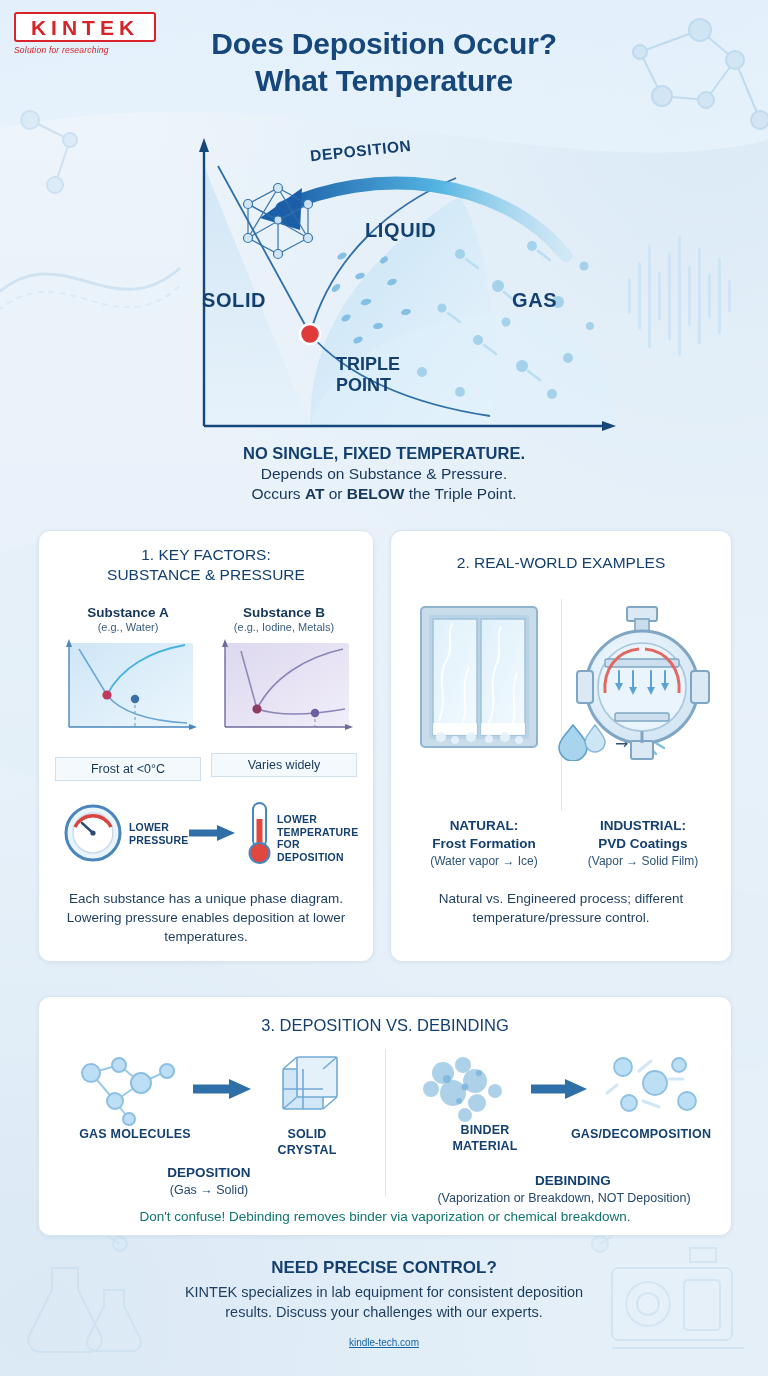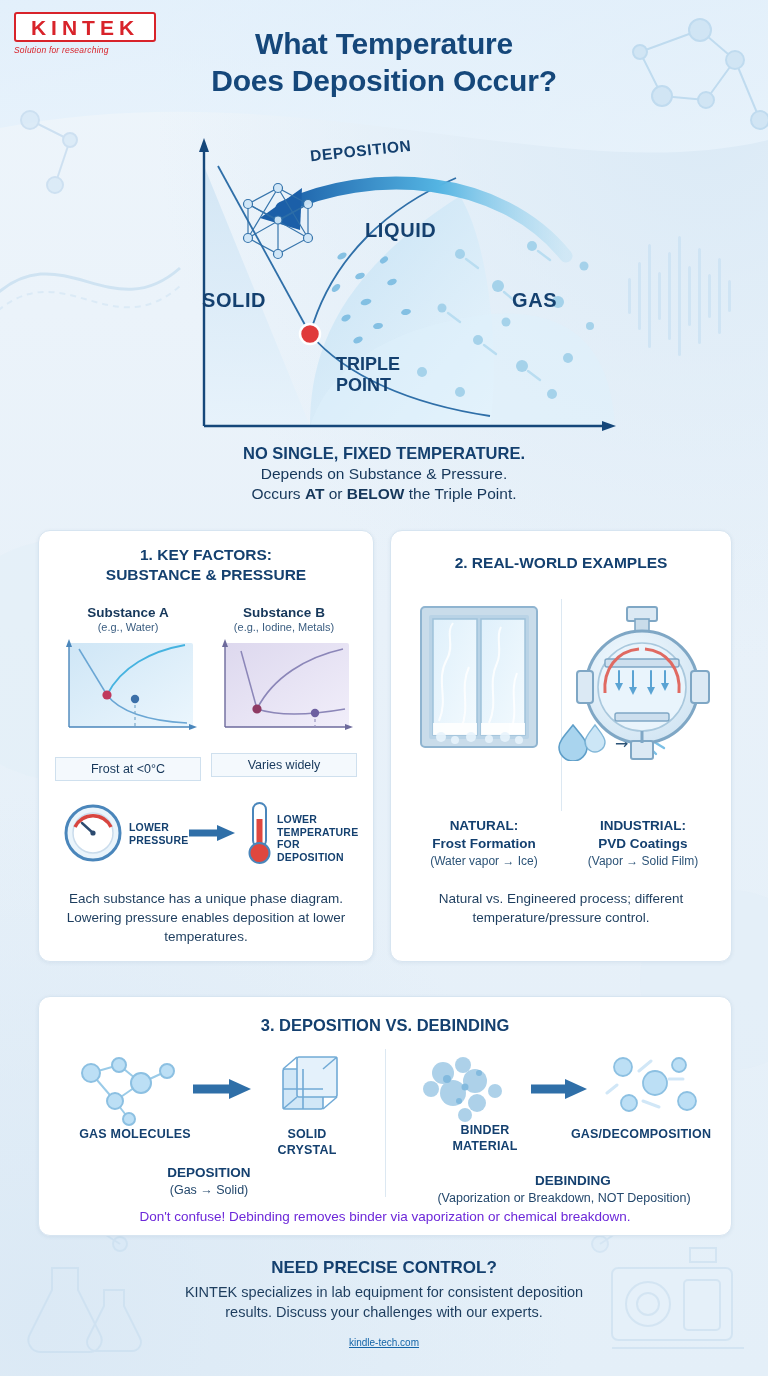--- a/index.html
+++ b/index.html
@@ -60,42 +60,42 @@
   }
   .subcap .l1{font-size:16.5px;font-weight:bold;color:#14406f;}
   .subcap .l2{font-size:15.5px;margin-top:2px;}
   .subcap .l3{font-size:15.5px;margin-top:2px;}
   
   .card{
     position:absolute;background:#fff;border:1px solid #d7e5f1;border-radius:12px;
     box-shadow:0 1px 4px rgba(30,70,110,.07);
   }
   .card-title{
-    text-align:center;font-size:15.5px;font-weight:bold;color:#14406f;
+    text-align:center;font-size:15.5px;font-weight:normal;color:#14406f;
     line-height:1.3;
   }
   #card1{left:38px;top:530px;width:334px;height:430px;}
   #card2{left:390px;top:530px;width:340px;height:430px;}
   #card3{left:38px;top:996px;width:692px;height:238px;}
 
   .sub-head{font-size:13.5px;font-weight:bold;color:#16375a;text-align:center;}
   .sub-sub{font-size:11px;color:#3a5d80;text-align:center;margin-top:1px;}
   .mini-cap{
     border:1px solid #cfe0ee;background:#f4f9fd;border-radius:0;
     font-size:12.5px;color:#16375a;text-align:center;padding:4px 8px;
   }
   .body-text{
     font-size:13.5px;color:#1d3d5e;text-align:center;line-height:1.42;
   }
   .ex-name{font-size:13.5px;font-weight:bold;color:#14406f;text-align:center;line-height:1.3;}
   .ex-sub{font-size:12px;color:#2c5377;text-align:center;margin-top:2px;}
   .lab-small{font-size:12.5px;font-weight:bold;color:#14406f;text-align:center;line-height:1.25;letter-spacing:.2px;}
   .proc-name{font-size:13.5px;font-weight:bold;color:#14406f;text-align:center;}
   .proc-sub{font-size:12.5px;color:#24486c;text-align:center;}
-  .note{font-size:13.5px;color:#6d28d9;text-align:center;}
+  .note{font-size:13.5px;color:#0f766e;text-align:center;}
   .pressure-txt{font-size:10.5px;font-weight:bold;color:#14406f;line-height:1.2;letter-spacing:.2px;}
   
   .footer{position:absolute;left:0;right:0;top:1258px;text-align:center;}
   .footer .h{font-size:17px;font-weight:bold;color:#14406f;}
   .footer .p{font-size:14.5px;color:#1d3d5e;margin-top:4px;line-height:1.4;}
   .footer .link{display:inline-block;margin-top:14px;font-size:10px;color:#1565a8;text-decoration:underline;}
 </style>
 </head>
 <body>
 
@@ -190,22 +190,22 @@
   </svg>
 
   <div class="logo">
     <div class="logo-box">
       <div class="logo-word">KINTEK</div>
     </div>
     <div class="logo-sub">Solution for researching</div>
   </div>
 
   <div class="title">
+    <div>Does Deposition Occur?</div>
     <div>What Temperature</div>
-    <div>Does Deposition Occur?</div>
   </div>
 
   <div class="phase">
     <svg width="460" height="330" viewBox="0 0 460 330">
 
       <path d="M44,300 L44,40 L150,300 Z" fill="url(#solidG)" opacity="0.85"></path>
 
       <path d="M150,300 C150,230 175,150 300,70 C330,120 340,230 330,300 Z" fill="url(#liqG)" opacity="0.8"></path>
       <path d="M150,300 C170,240 230,200 330,188 C420,182 450,230 455,300 Z" fill="#dff0fb" opacity="0.55"></path>
 

